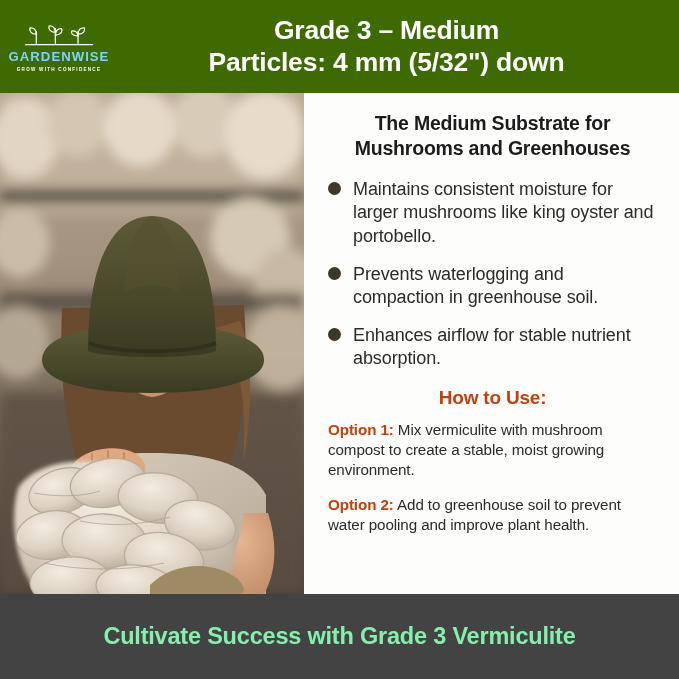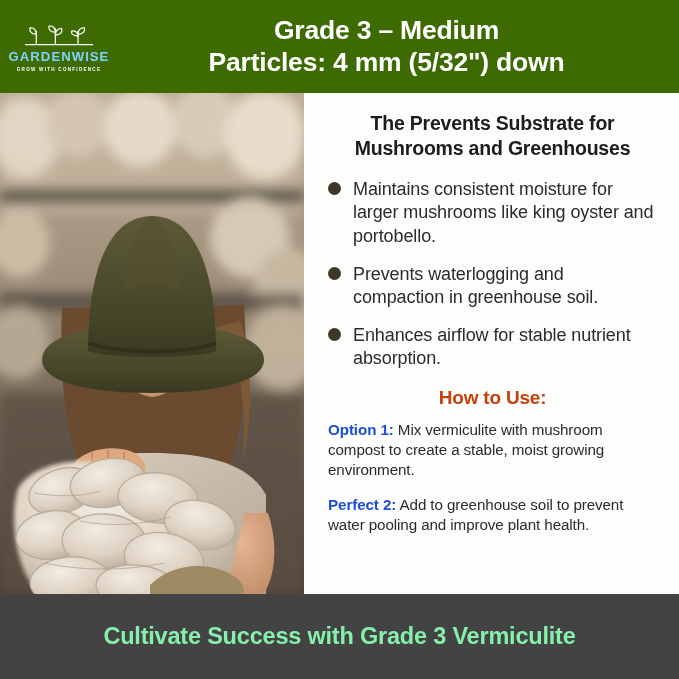--- a/index.html
+++ b/index.html
@@ -131,21 +131,21 @@
     margin-bottom:11px;
     letter-spacing:-0.2px;
   }
   .option {
     font-size:15.2px;
     color:#2b2b2b;
     line-height:1.31;
     letter-spacing:-0.1px;
     margin-bottom:15px;
   }
-  .option b { color:#1d4ed8; font-weight:700;margin-top:43px; }
+  .option b { color:#c2410c; font-weight:700;margin-top:43px; }
 
   
   .footer {
     height:85px;
     flex:0 0 85px;
     background:#434343;
     display:flex;
     align-items:center;
     justify-content:center;
   }
@@ -311,21 +311,21 @@
           <path d="M44 470 C82 478 126 478 164 470"></path>
         </g>
 
         <path d="M150 492 C172 470 212 466 238 486 C248 498 244 501 236 501 L150 501 Z" fill="#9e8b63"></path>
       </svg>
     </div>
 
     <div class="content">
 
       <div class="sub-head">
-        <span>The Prevents Substrate for</span>
+        <span>The Medium Substrate for</span>
         <span>Mushrooms and Greenhouses</span>
       </div>
 
       <ul class="benefits">
         <li>
           <span class="dot"></span>
           <span class="btext">Maintains consistent moisture for larger mushrooms like king oyster and portobello.</span>
         </li>
         <li>
           <span class="dot"></span>
@@ -334,21 +334,21 @@
         <li>
           <span class="dot"></span>
           <span class="btext">Enhances airflow for stable nutrient absorption.</span>
         </li>
       </ul>
 
       <div class="how-head">How to Use:</div>
 
       <p class="option"><b>Option 1:</b><span> Mix vermiculite with mushroom compost to create a stable, moist growing environment.</span></p>
 
-      <p class="option"><b>Perfect 2:</b><span> Add to greenhouse soil to prevent water pooling and improve plant health.</span></p>
+      <p class="option"><b>Option 2:</b><span> Add to greenhouse soil to prevent water pooling and improve plant health.</span></p>
 
     </div>
   </div>
 
   <div class="footer">
     <span class="footer-text">Cultivate Success with Grade 3 Vermiculite</span>
   </div>
 
 </div>
 

